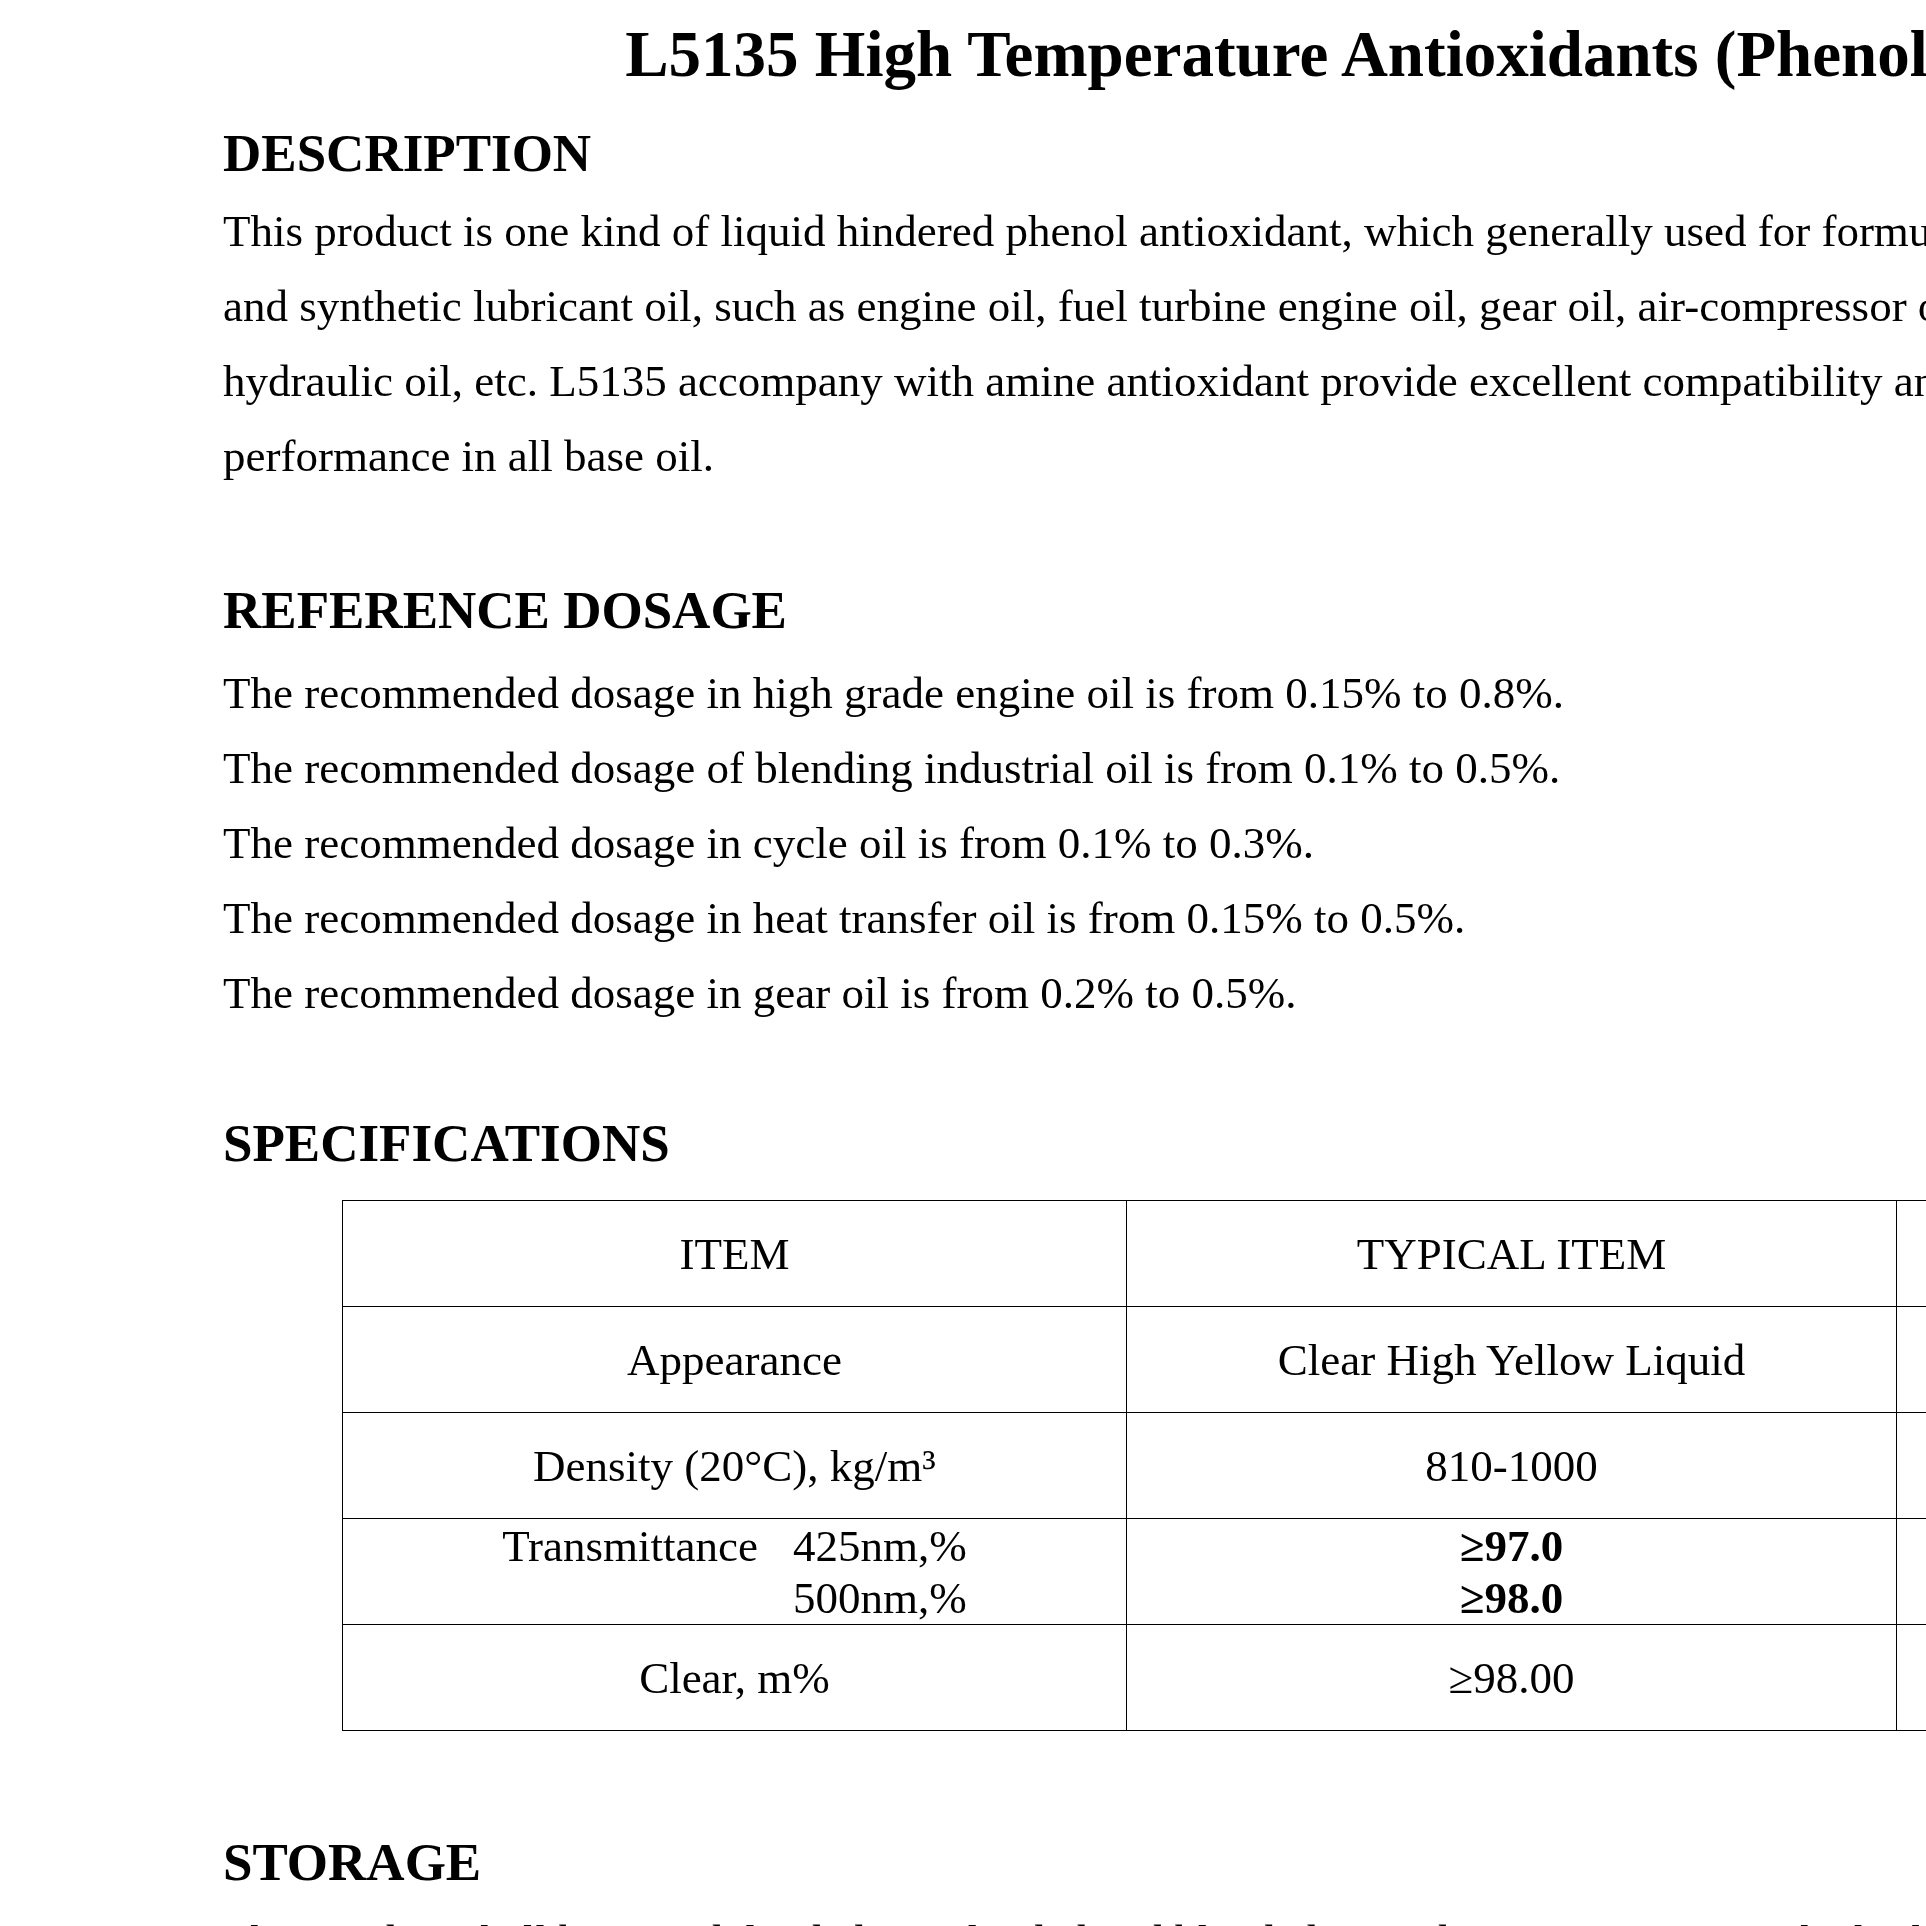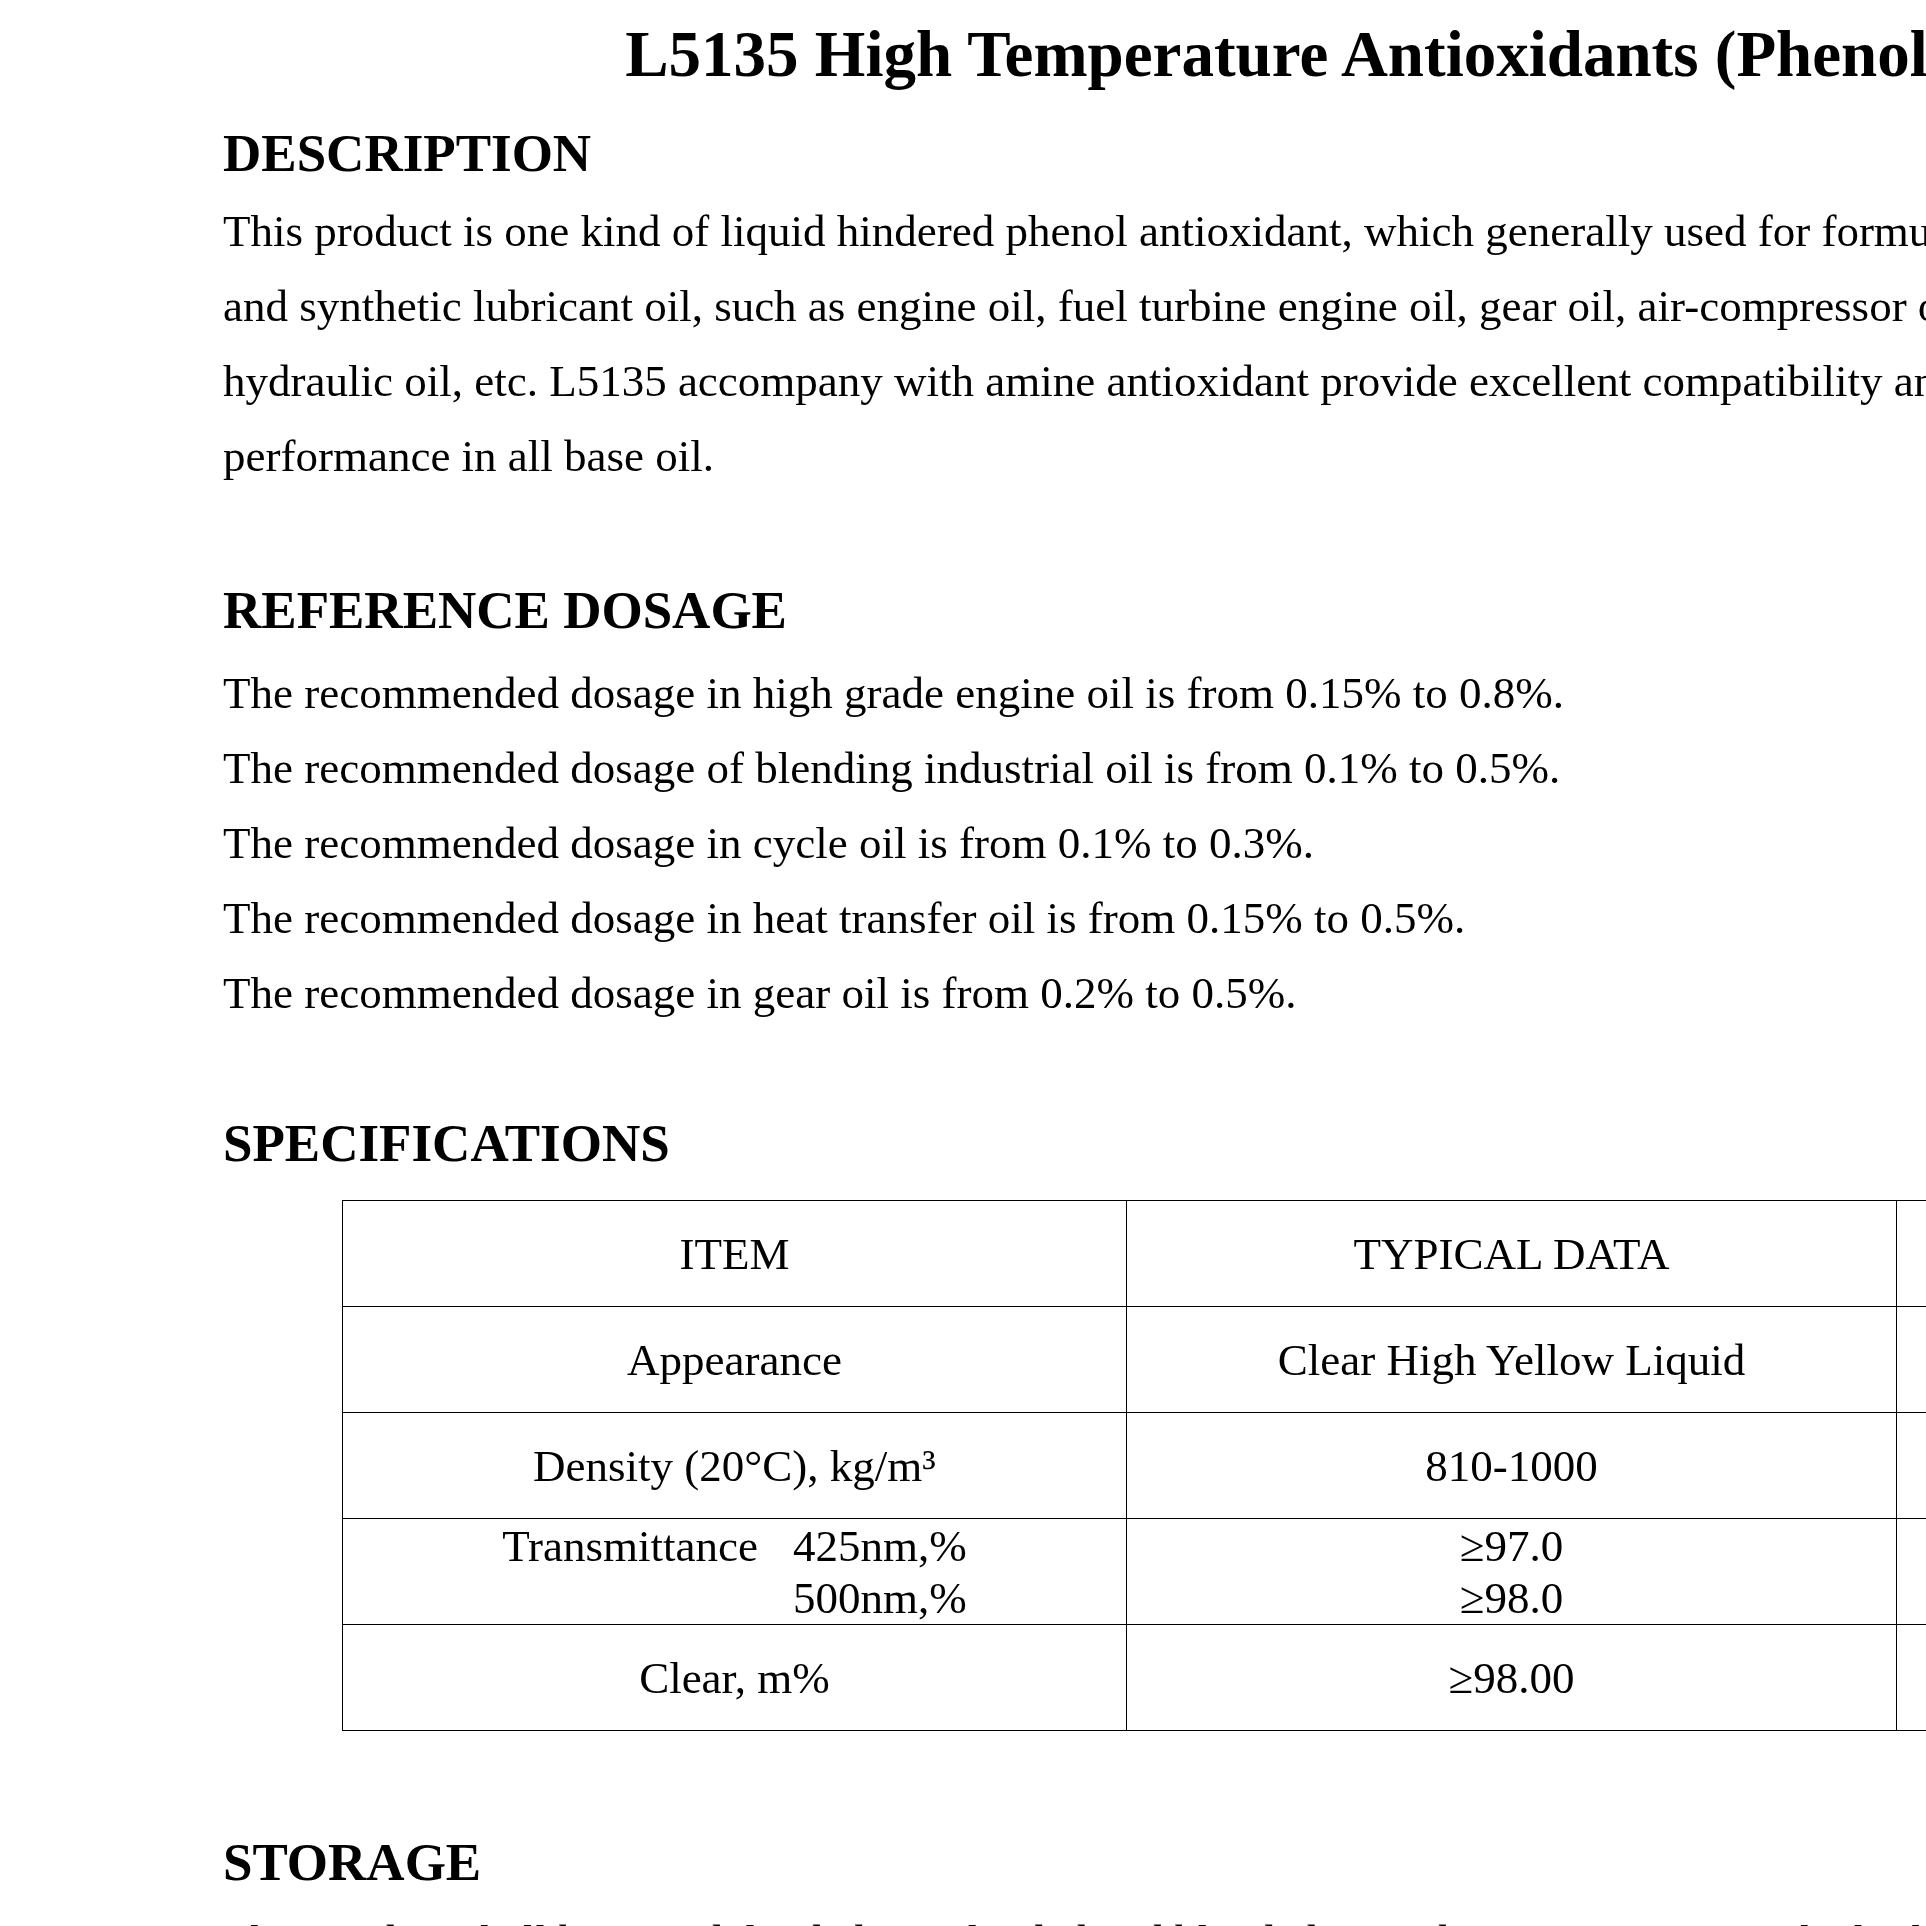--- a/index.html
+++ b/index.html
@@ -65,21 +65,21 @@
     vertical-align: middle;
     margin-left: 20px;
   }
   .trans {
     display: inline-flex;
     align-items: baseline;
     gap: 35px;
     text-align: left;
   }
   .wl div { line-height: 52px; }
-  .two-line div { line-height: 52px; }
+  .two-line div { line-height: 52px; font-weight: bold; }
 </style>
 </head>
 <body>
 
 <div class="page">
 
   <div class="title">L5135 High Temperature Antioxidants (Phenols)</div>
 
   <div class="heading h-desc">DESCRIPTION</div>
   <div class="para p-desc">
@@ -102,21 +102,21 @@
 
   <table class="spec">
     <colgroup>
       <col style="width:40.2%">
       <col style="width:39.5%">
       <col style="width:20.3%">
     </colgroup>
     <tbody>
       <tr>
         <td>ITEM</td>
-        <td>TYPICAL DATA</td>
+        <td>TYPICAL ITEM</td>
         <td>TEST METHOD</td>
       </tr>
       <tr>
         <td>Appearance</td>
         <td>Clear High Yellow Liquid</td>
         <td>Visual</td>
       </tr>
       <tr>
         <td>Density (20°C), kg/m³</td>
         <td>810-1000</td>

